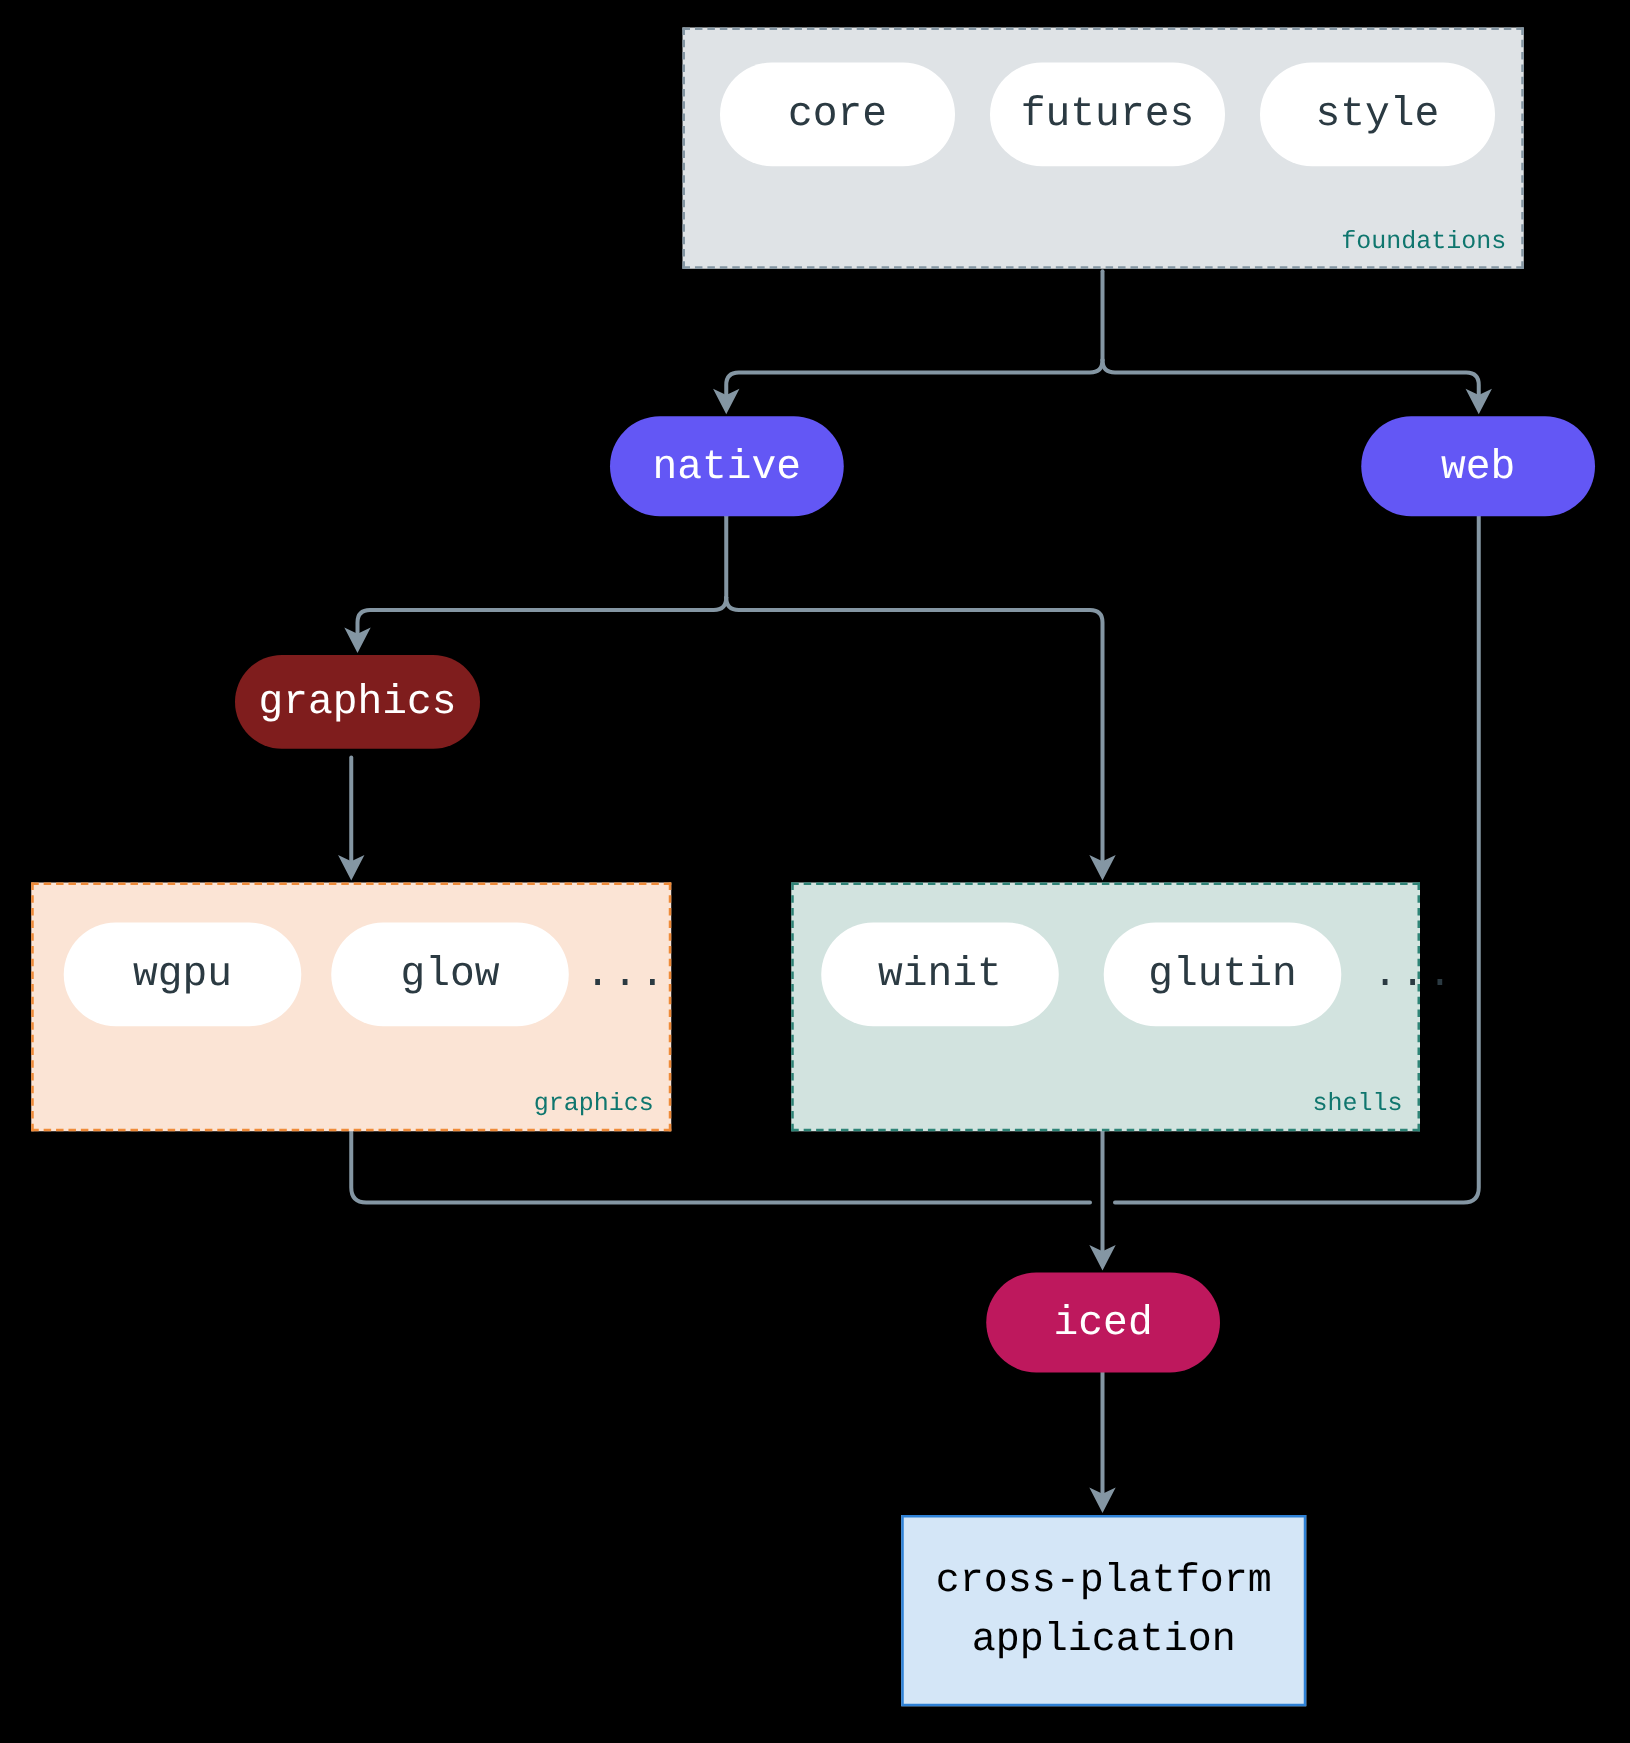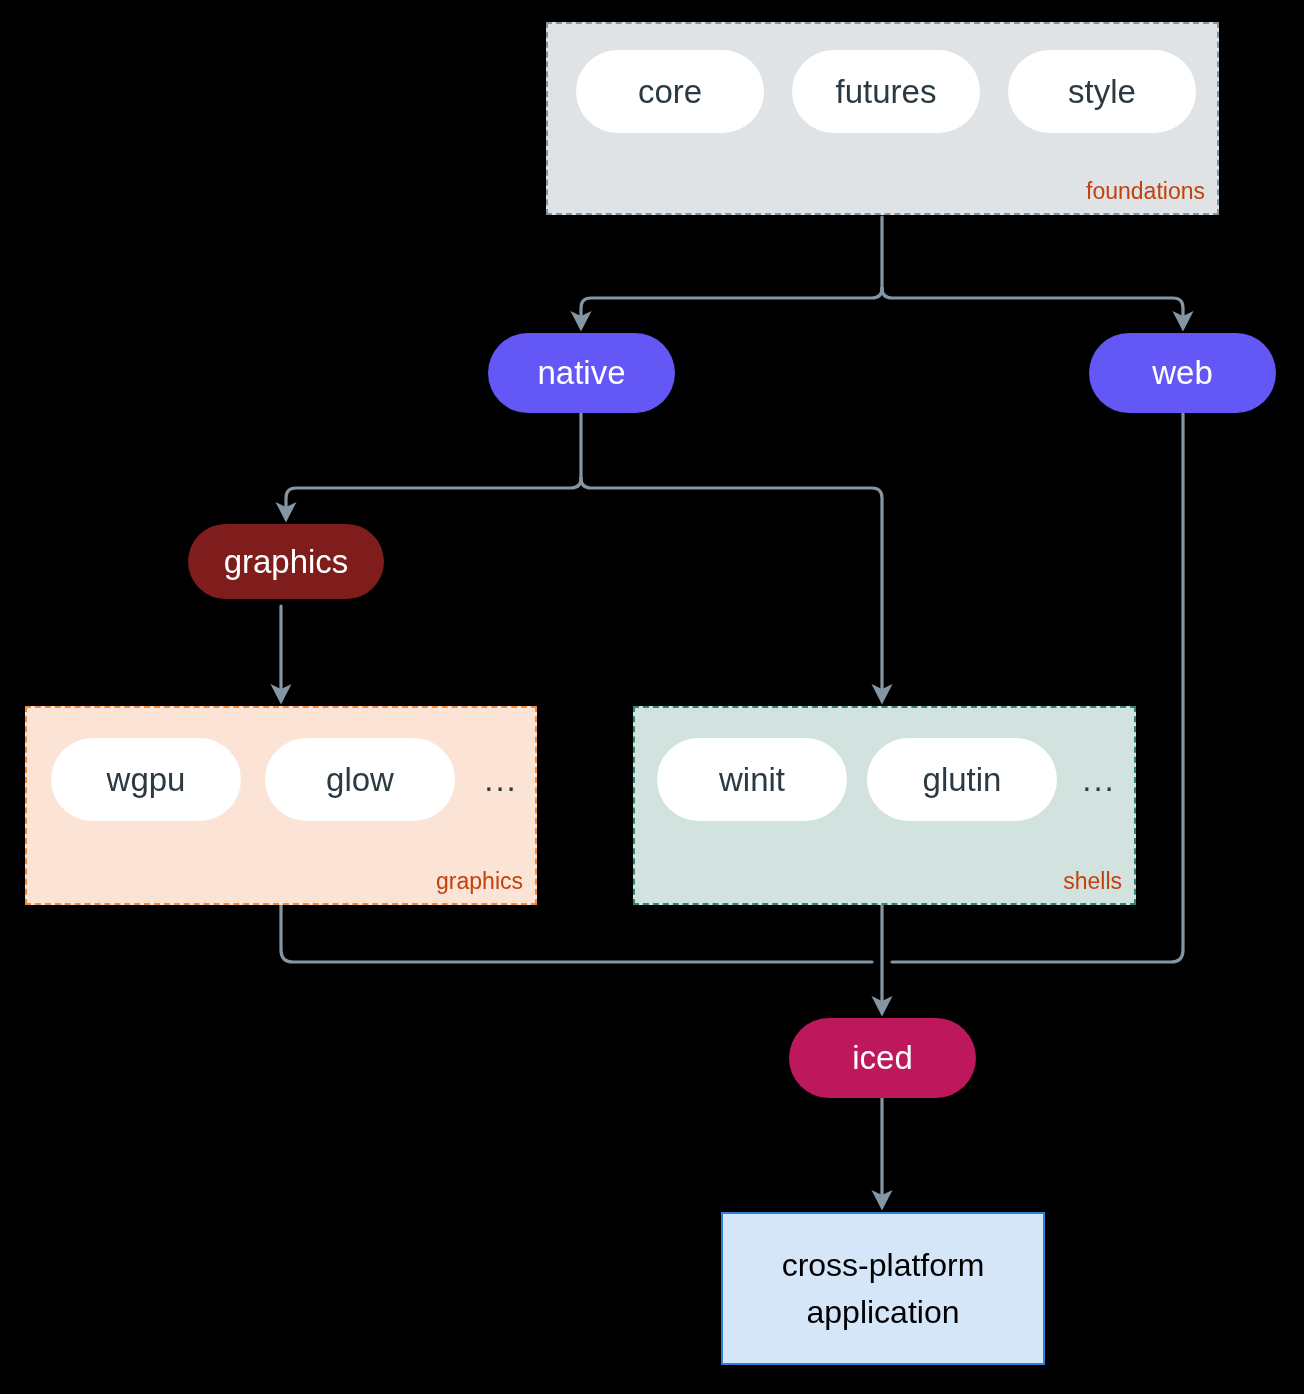--- a/index.html
+++ b/index.html
@@ -5,21 +5,21 @@
   html, body {
     margin: 0;
     padding: 0;
     background: #000000;
   }
   #diagram-root {
     position: relative;
     width: 1304px;
     height: 1394px;
     background: #000000;
-    font-family: Liberation Sans, sans-serif;
+    font-family: Liberation Mono, monospace;
     overflow: hidden;
   }
   #edges {
     position: absolute;
     left: 0;
     top: 0;
     width: 1304px;
     height: 1394px;
     pointer-events: none;
   }
@@ -29,22 +29,22 @@
     position: absolute;
     box-sizing: border-box;
   }
   .group-inner {
     position: absolute;
     display: flex;
     align-items: center;
   }
   .group-label {
     position: absolute;
-    font-size: 23px;
-    color: #c2410c;
+    font-size: 20px;
+    color: #0f766e;
     white-space: nowrap;
   }
 
   #group-foundations {
     left: 546px;  top: 22px;
     width: 673px; height: 193px;
     background: #dfe3e6;
     border: 2px dashed #8496a3;
   }
   #group-renderers {
@@ -187,21 +187,21 @@
   <div class="group" id="group-renderers">
     <div class="group-inner" style="left:24px; top:30px; gap:24px;">
       <div class="chip" style="width:190px;">wgpu</div>
       <div class="chip" style="width:190px;">glow</div>
       <div class="ellipsis" style="height:83px; width:44px;">...</div>
     </div>
     <div class="group-label" style="right:12px; bottom:8px;">graphics</div>
   </div>
 
   <div class="group" id="group-shells">
-    <div class="group-inner" style="left:22px; top:30px; gap:20px;">
+    <div class="group-inner" style="left:22px; top:30px; gap:36px;">
       <div class="chip" style="width:190px;">winit</div>
       <div class="chip" style="width:190px;">glutin</div>
       <div class="ellipsis" style="height:83px; width:44px;">...</div>
     </div>
     <div class="group-label" style="right:12px; bottom:8px;">shells</div>
   </div>
 
   <div class="node-pill" id="node-iced">iced</div>
 
   <div id="node-application">

